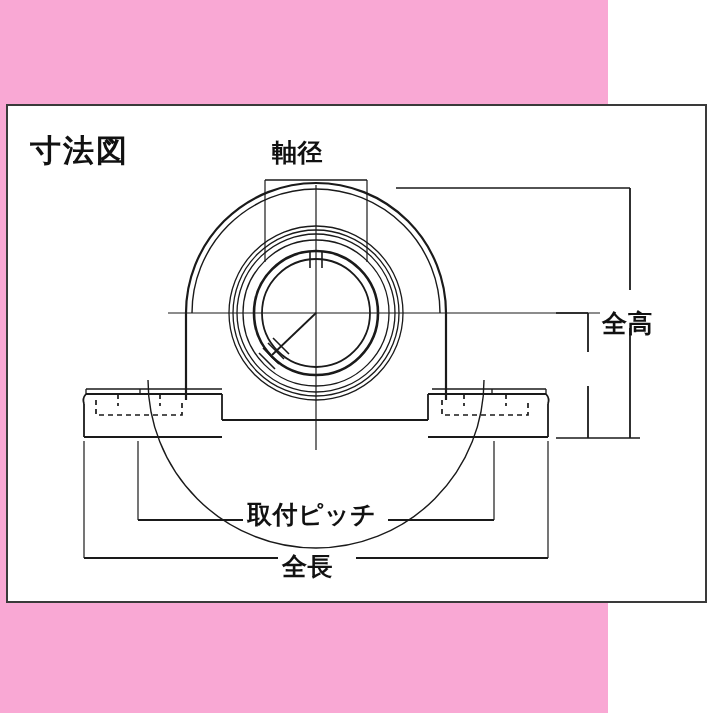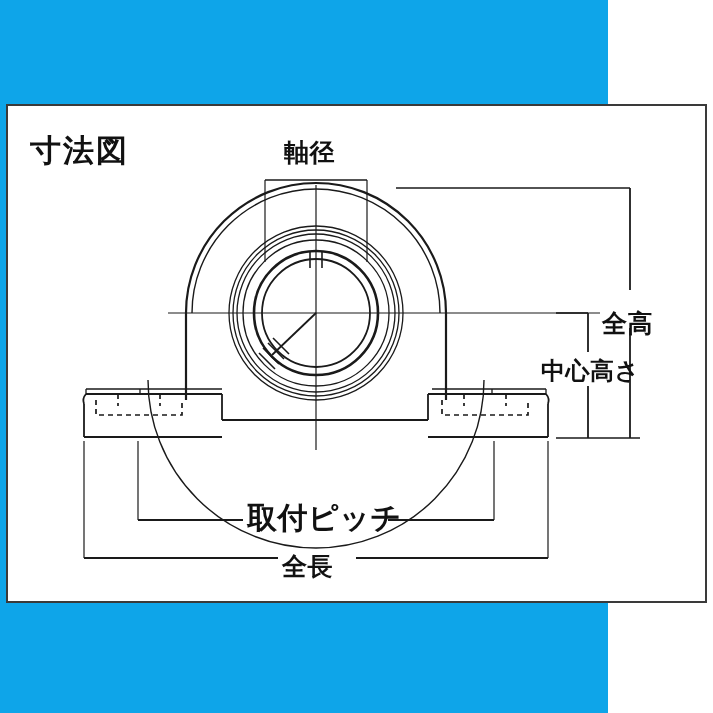--- a/index.html
+++ b/index.html
@@ -11,21 +11,21 @@
   body {
     width: 713px;
     height: 713px;
     overflow: hidden;
     font-family: "DejaVu Sans", "Liberation Sans", sans-serif;
   }
   #root {
     position: relative;
     width: 608px;
     height: 713px;
-    background: #0ea5e9;
+    background: #f9a8d4;
   }
   #frame {
     position: absolute;
     left: 6px;
     top: 104px;
     width: 701px;
     height: 499px;
     border: 2px solid #3a3a3a;
     box-sizing: border-box;
     background: #ffffff;
@@ -44,39 +44,39 @@
     white-space: nowrap;
     letter-spacing: 0.5px;
   }
   #title-label {
     left: 30px;
     top: 130px;
     font-size: 31px;
     letter-spacing: 2px;
   }
   #shaft-dia-label {
-    left: 284px;
+    left: 272px;
     top: 136px;
     font-size: 25px;
   }
   #overall-height-label {
     left: 602px;
     top: 291px;
     font-size: 25px;
     margin-top: 16px;
   }
   #center-height-label {
     left: 541px;
     top: 355px;
     font-size: 24px;
   }
   #mount-pitch-label {
     left: 247px;
     top: 498px;
-    font-size: 30px;
+    font-size: 25px;
   }
   #overall-length-label {
     left: 282px;
     top: 537px;
     font-size: 25px;
     margin-top: 13px;
   }
 </style>
 </head>
 <body>
@@ -194,19 +194,18 @@
 
     </g>
   </svg>
 
   <div class="lbl" id="title-label">寸法図</div>
 
   <div class="lbl" id="shaft-dia-label">軸径</div>
 
   <div class="lbl" id="overall-height-label">全高</div>
 
-  <div class="lbl" id="center-height-label">中心高さ</div>
 
   <div class="lbl" id="mount-pitch-label">取付ピッチ</div>
 
   <div class="lbl" id="overall-length-label">全長</div>
 
 </div>
 
 </body></html>

